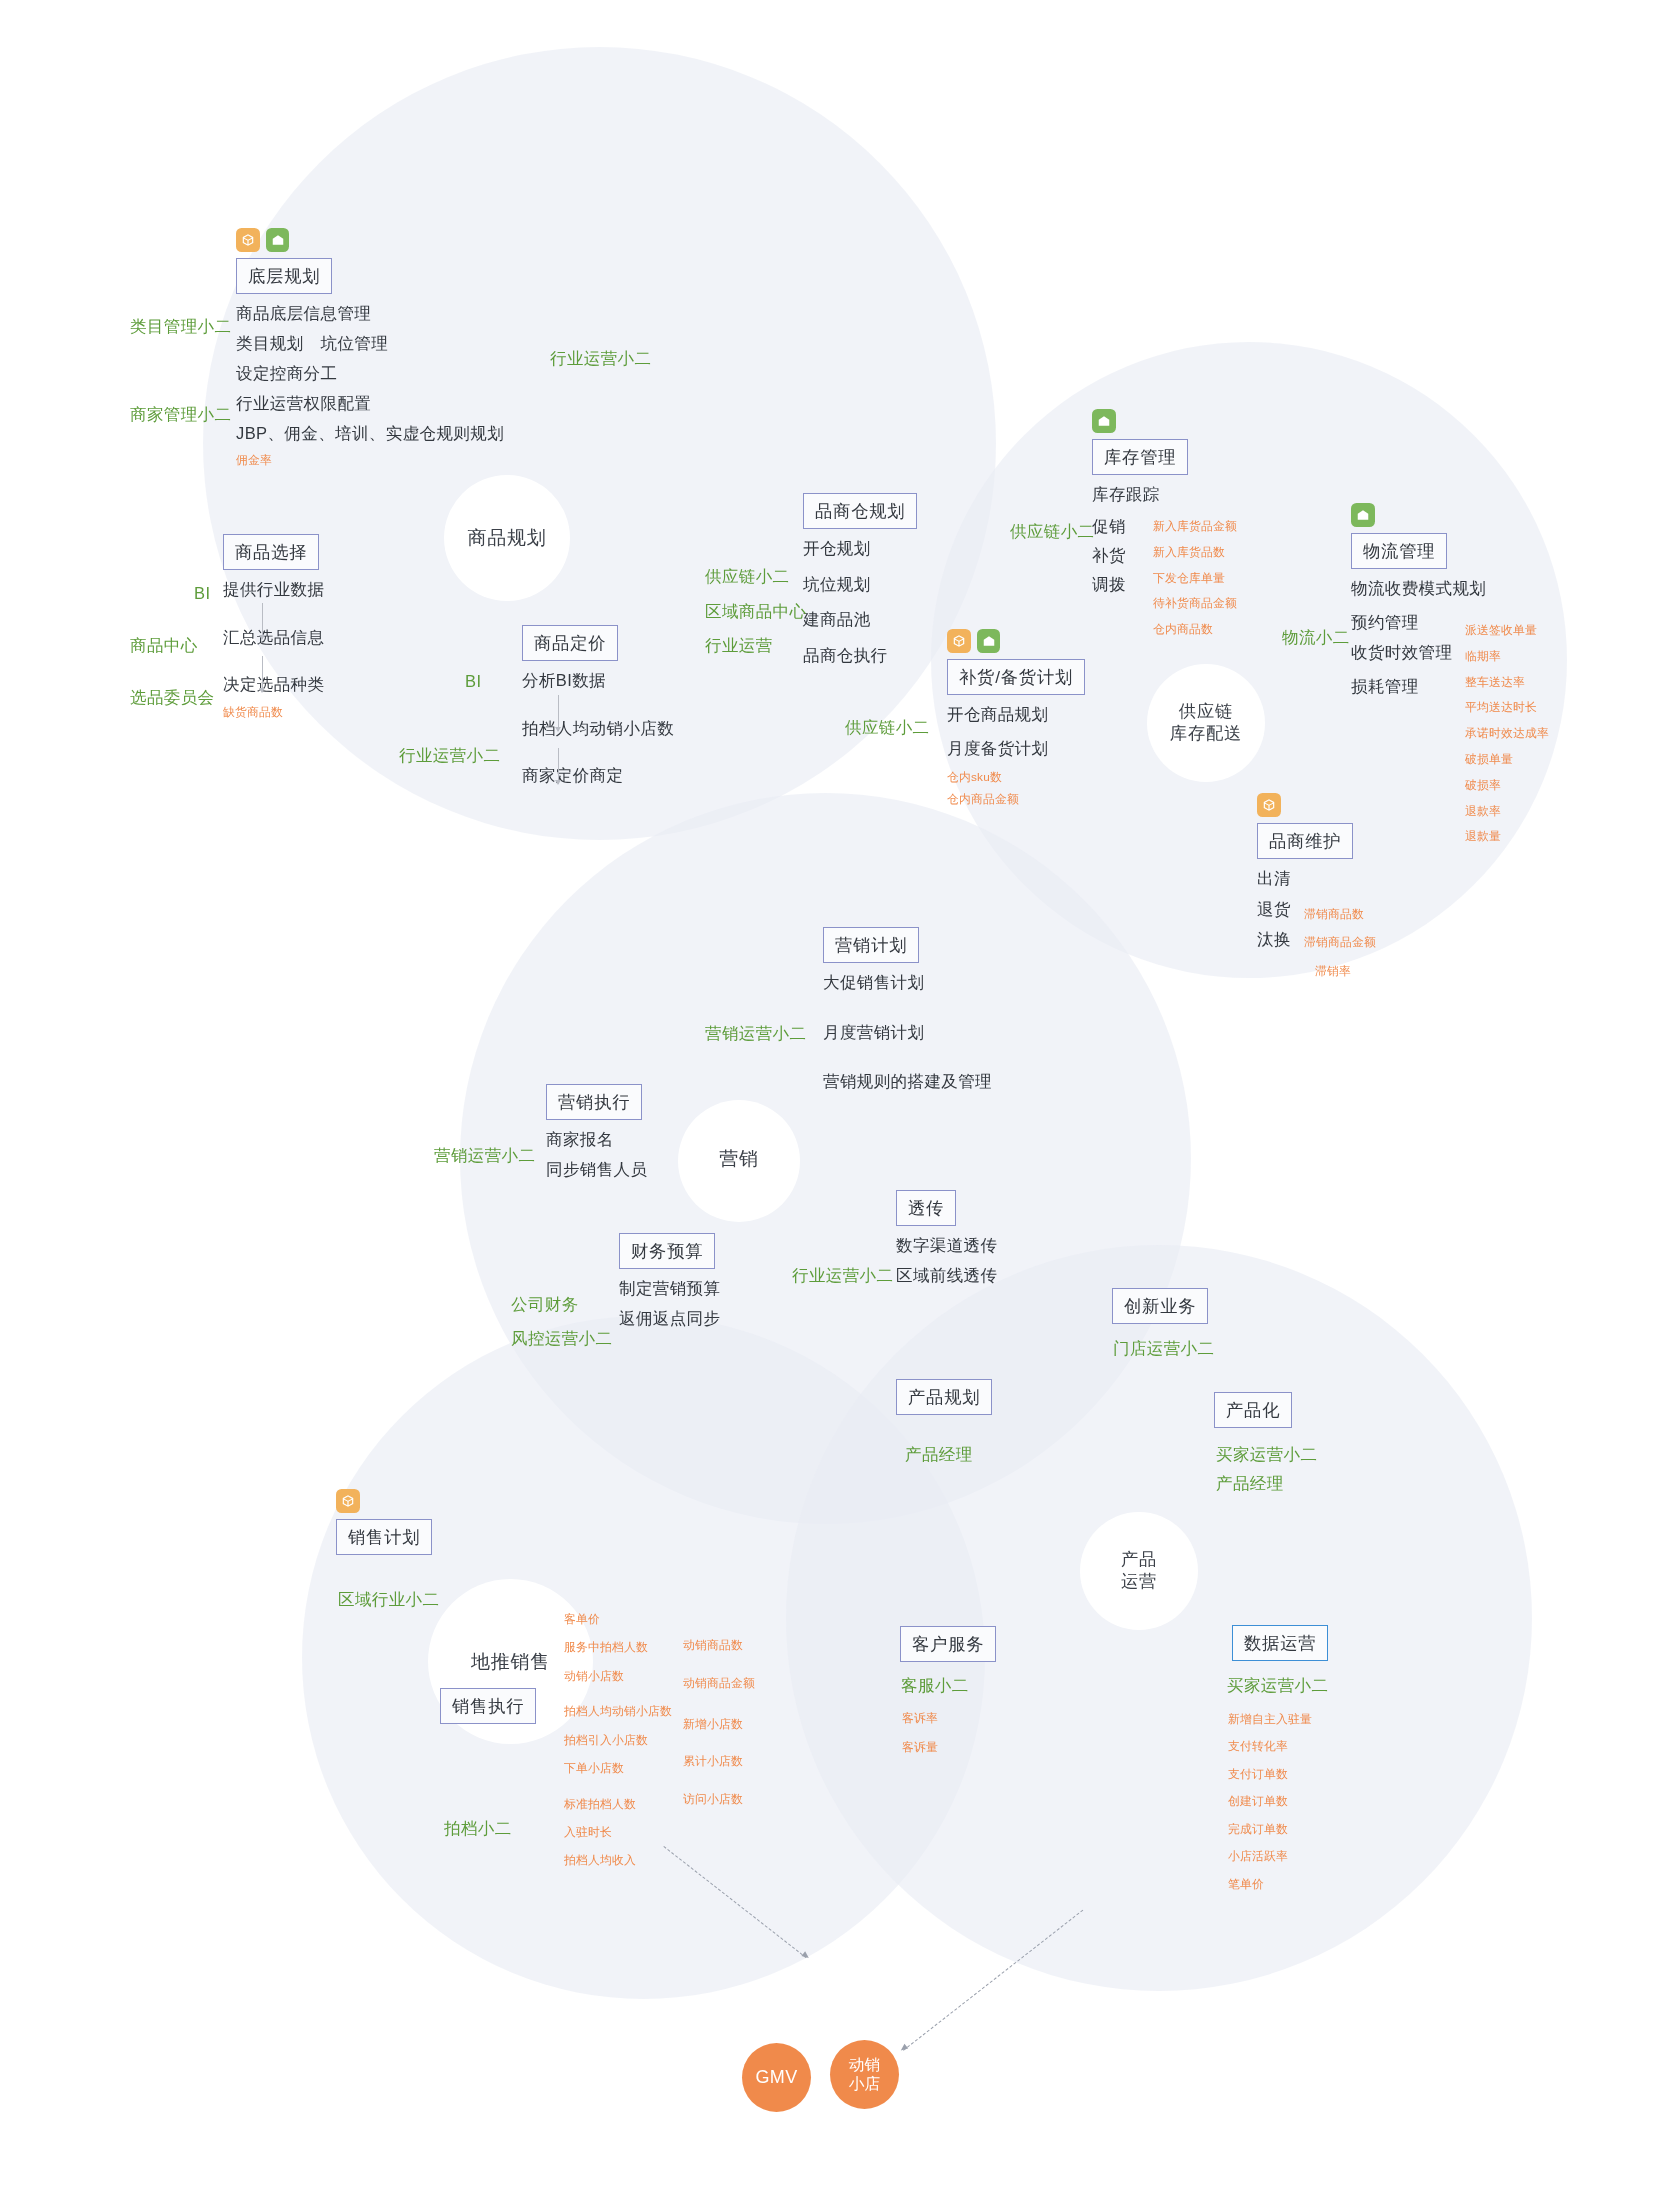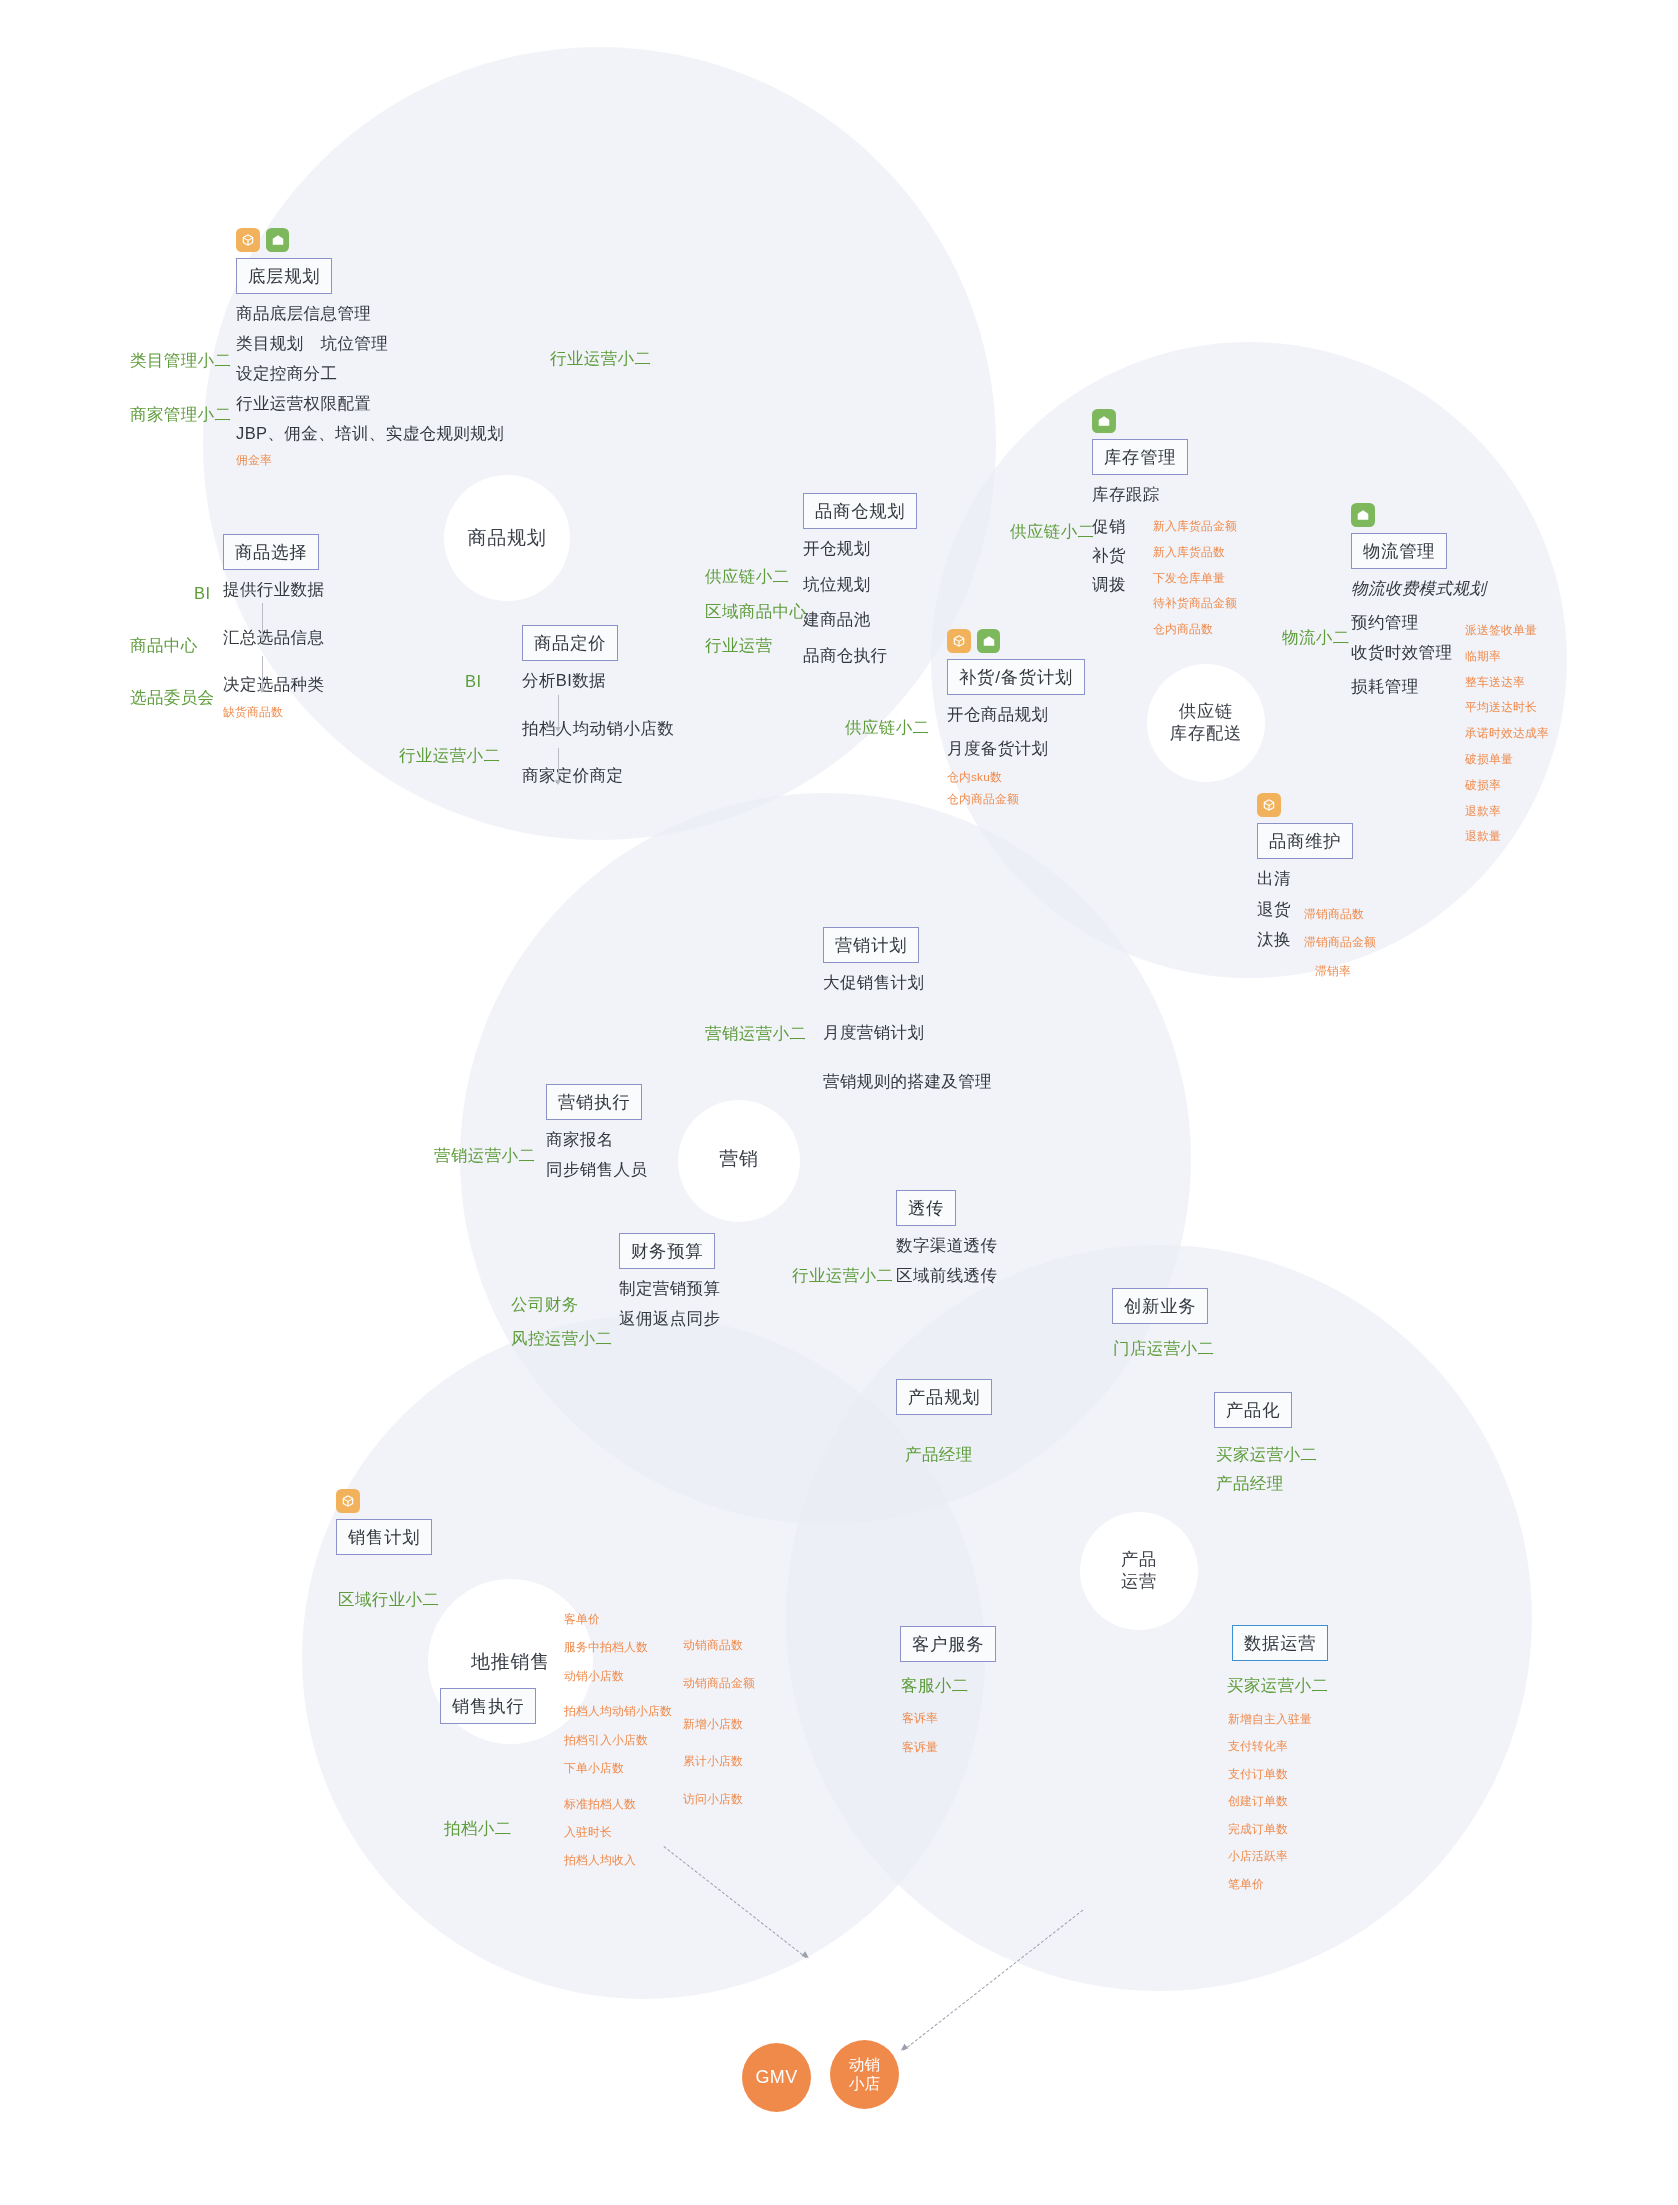--- a/index.html
+++ b/index.html
@@ -197,21 +197,21 @@
     <div class="node-title">底层规划</div>
     <div class="lines">
       <div class="line">商品底层信息管理</div>
       <div class="line">类目规划　坑位管理</div>
       <div class="line">设定控商分工</div>
       <div class="line">行业运营权限配置</div>
       <div class="line">JBP、佣金、培训、实虚仓规则规划</div>
       <div class="metric">佣金率</div>
     </div>
   </div>
-  <div class="role" style="left:130px; top:348px;">类目管理小二</div>
+  <div class="role" style="left:130px; top:314px;">类目管理小二</div>
   <div class="role" style="left:130px; top:402px;">商家管理小二</div>
 
   <div class="node" style="left:223px; top:534px;">
     <div class="node-title">商品选择</div>
     <div class="lines">
       <div class="line" style="margin-bottom:31px;">提供行业数据</div>
       <div class="line" style="margin-bottom:31px;">汇总选品信息</div>
       <div class="line" style="margin-bottom:14px;">决定选品种类</div>
       <div class="metric">缺货商品数</div>
     </div>
@@ -309,21 +309,21 @@
   <div class="node" style="left:1351px; top:503px;">
     <div class="icon-row">
       <div class="ic green">
         <svg width="14" height="14" viewBox="0 0 24 24" fill="#fff">
             <path d="M3 10l9-6 9 6v10H3V10zm4 4h4v6H7v-6zm7 0h4v3h-4v-3z"></path>
           </svg>
       </div>
     </div>
     <div class="node-title">物流管理</div>
     <div class="lines">
-      <div class="line" style="margin-bottom:17.3px;font-style:italic;">物流收费模式规划</div>
+      <div class="line" style="margin-bottom:17.3px;">物流收费模式规划</div>
       <div class="line" style="margin-bottom:14px;">预约管理</div>
       <div class="line" style="margin-bottom:17.3px;">收货时效管理</div>
       <div class="line">损耗管理</div>
     </div>
   </div>
   <div class="role" style="left:1282px; top:625px;">物流小二</div>
   <div class="metrics-abs" style="left:1465px; top:625px;">
     <div class="metric" style="margin-bottom:14px;">派送签收单量</div>
     <div class="metric" style="margin-bottom:14px;">临期率</div>
     <div class="metric" style="margin-bottom:14px;">整车送达率</div>

